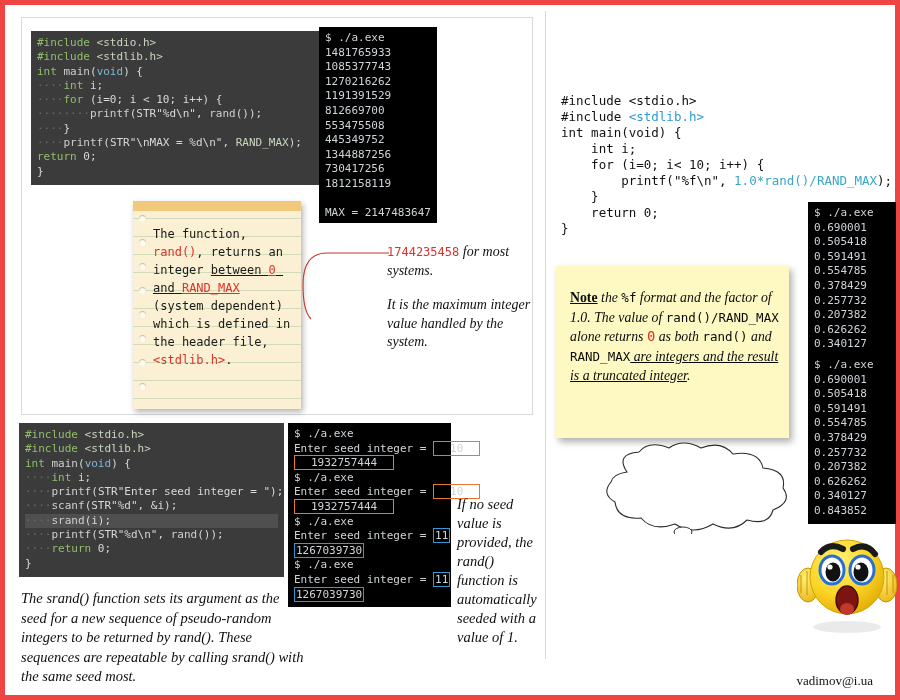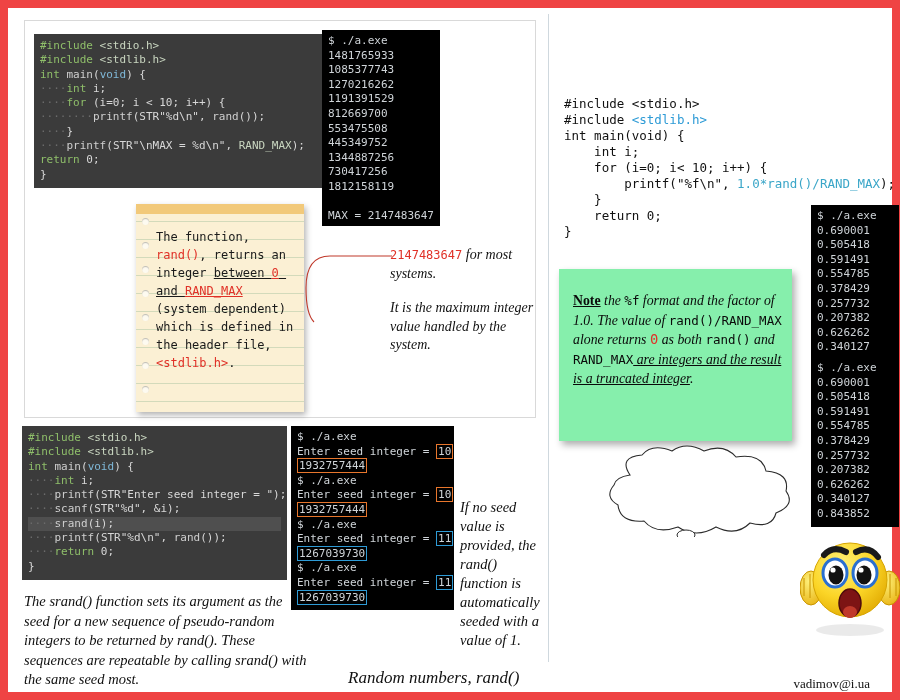--- a/index.html
+++ b/index.html
@@ -6,21 +6,21 @@
   html, body {
     width: 900px; height: 700px;
     background: #ffffff;
     font-family: "Liberation Sans", sans-serif;
     overflow: hidden;
   }
   #slide {
     position: relative;
     width: 900px; height: 700px;
     background: #ffffff;
-    border: 8px solid #ef4444;
+    border: 5px solid #ef4444;
   }
 
   
   .codeblock {
     position: absolute;
     background: #3b3b3b;
     font-family: "DejaVu Sans Mono", monospace;
     font-size: 11px;
     line-height: 14.3px;
     color: #d8d8d8;
@@ -38,21 +38,21 @@
   .term {
     position: absolute;
     background: #000000;
     font-family: "DejaVu Sans Mono", monospace;
     font-size: 11px;
     line-height: 14.6px;
     color: #cfd4d8;
     white-space: pre;
     padding: 4px 5px 5px 6px;
   }
-  .box-o { border: 1.5px solid #e8762c; padding: 0 1px; }
+  .box-o { border: 1.5px solid #e8762c; padding: 0 16px; }
   .box-b { border: 1.5px solid #2e9bd6; padding: 0 1px; }
 
   
   .prose {
     position: absolute;
     font-family: "Liberation Serif", serif;
     font-style: italic;
     font-size: 14.5px;
     line-height: 19px;
     color: #0f0f0f;
@@ -121,21 +121,21 @@
   }
   #sticky .r  { color: #e03127; }
   #sticky .ru { color: #e03127; text-decoration: underline; }
   #sticky .u  { text-decoration: underline; }
 
   
   #cyan-note {
     position: absolute;
     left: 551px; top: 261px;
     width: 233px; height: 172px;
-    background: #86efac;
+    background: #fef9c3;
     box-shadow: 3px 4px 7px rgba(0,0,0,.32);
   }
   #cyan-note .body {
     position: absolute; left: 14px; top: 22px; right: 10px;
     font-family: "Liberation Serif", serif;
     font-style: italic;
     font-size: 13.8px;
     line-height: 19.5px;
     color: #0a0a0a;
   }
@@ -230,21 +230,21 @@
         <i></i>
     </div>
     <div class="body" id="sticky-body">The function, <span class="r">rand()</span>, returns an integer <span class="u">between </span><span class="ru">0</span><span class="u"> and </span><span class="ru">RAND_MAX</span> (system dependent) which is defined in the header file, <span class="r">&lt;stdlib.h&gt;</span>.</div>
   </div>
 
   <svg style="position:absolute; left:292px; top:240px; width:96px; height:80px;">
     <path d="M92 8 L30 8 Q6 8 6 40 Q6 66 14 74" fill="none" stroke="#c0392b" stroke-width="1.1"></path>
   </svg>
 
   <div id="callout">
-    <p><span class="red">2147483647</span><span> for most systems.</span></p>
+    <p><span class="red">1744235458</span><span> for most systems.</span></p>
     <p>It is the maximum integer value handled by the system.</p>
   </div>
 
 
   <div class="lightcode" id="code-float" style="left:556px; top:88px;">#include &lt;stdio.h&gt;
 #include <span class="inc2">&lt;stdlib.h&gt;</span>
 int main(void) {
     int i;
     for (i=0; i&lt; 10; i++) {
         printf("%f\n", <span class="cy">1.0*rand()/RAND_MAX</span>);
@@ -348,16 +348,15 @@
       <ellipse cx="36" cy="47" rx="7.5" ry="9.5" fill="#111111"></ellipse>
       <ellipse cx="64" cy="47" rx="7.5" ry="9.5" fill="#111111"></ellipse>
       <circle cx="33" cy="42" r="2.6" fill="#ffffff"></circle>
       <circle cx="61" cy="42" r="2.6" fill="#ffffff"></circle>
 
       <ellipse cx="50" cy="75" rx="11" ry="14" fill="#7d1414" stroke="#4d0c0c" stroke-width="1.5"></ellipse>
       <ellipse cx="50" cy="84" rx="7" ry="6" fill="#c0392b"></ellipse>
     </svg>
   </div>
 
-  <div id="footer-title">Random numbers, rand()</div>
   <div id="footer-mail">vadimov@i.ua</div>
 
 </div>
 
 </body></html>

